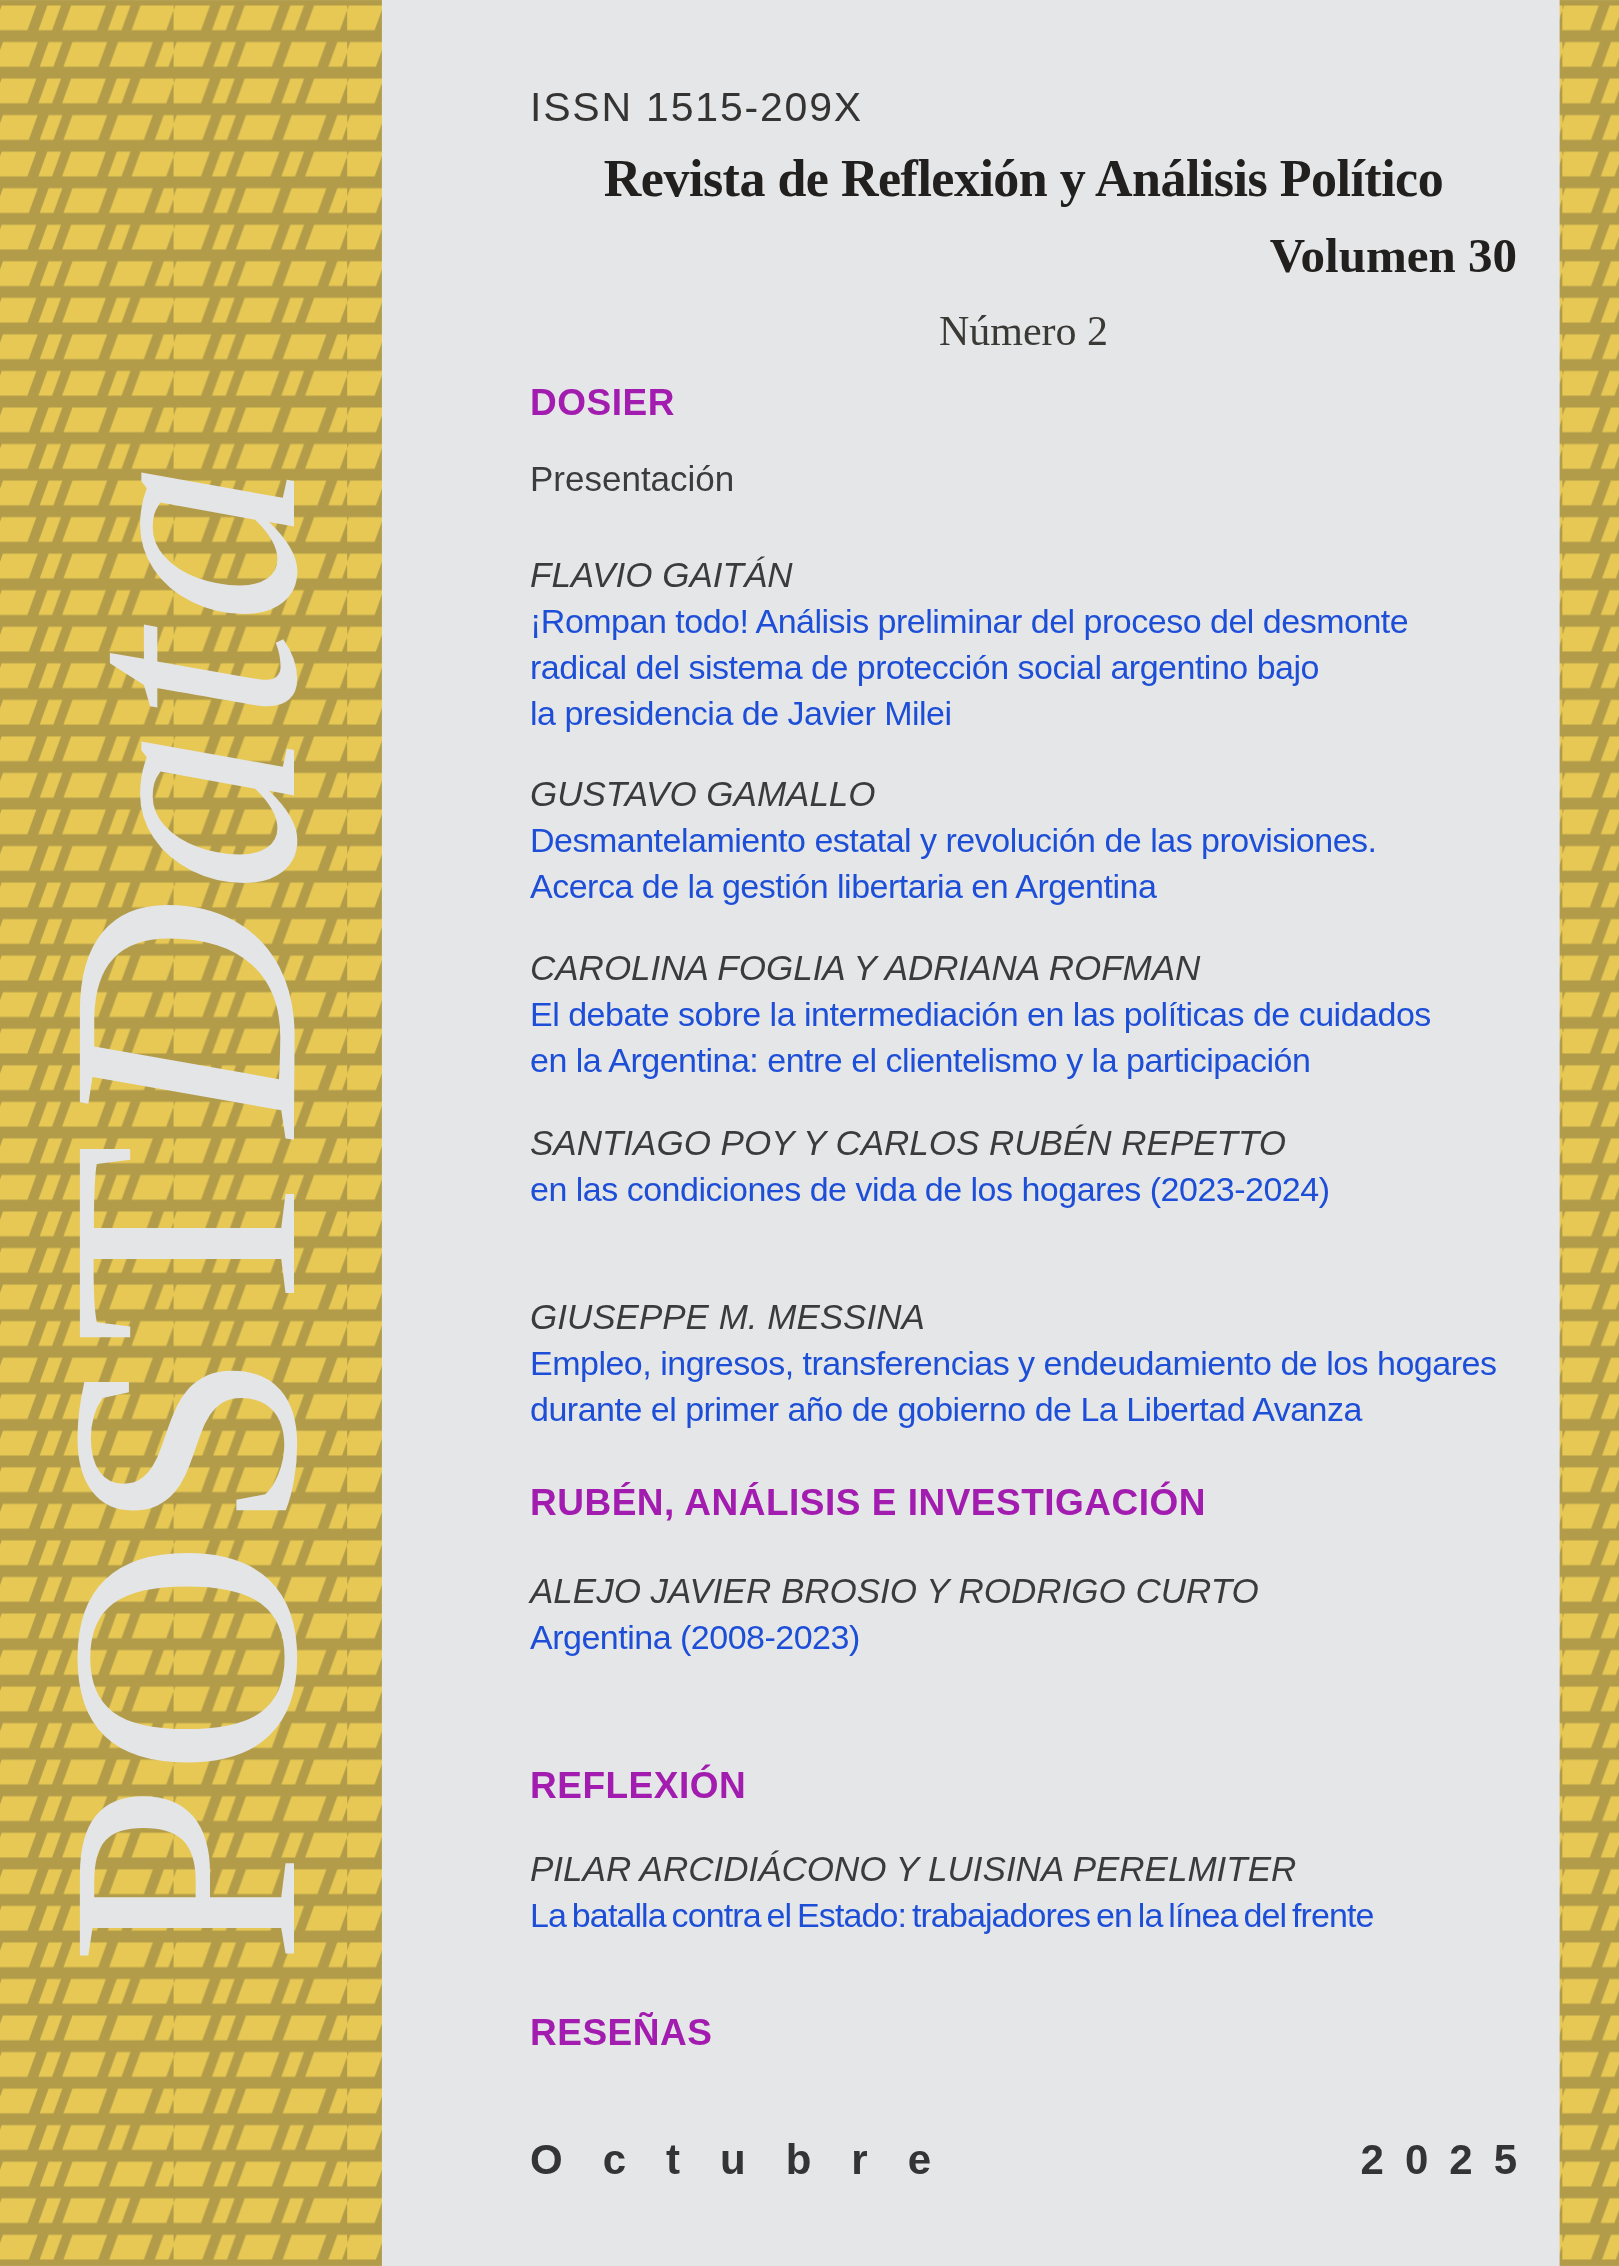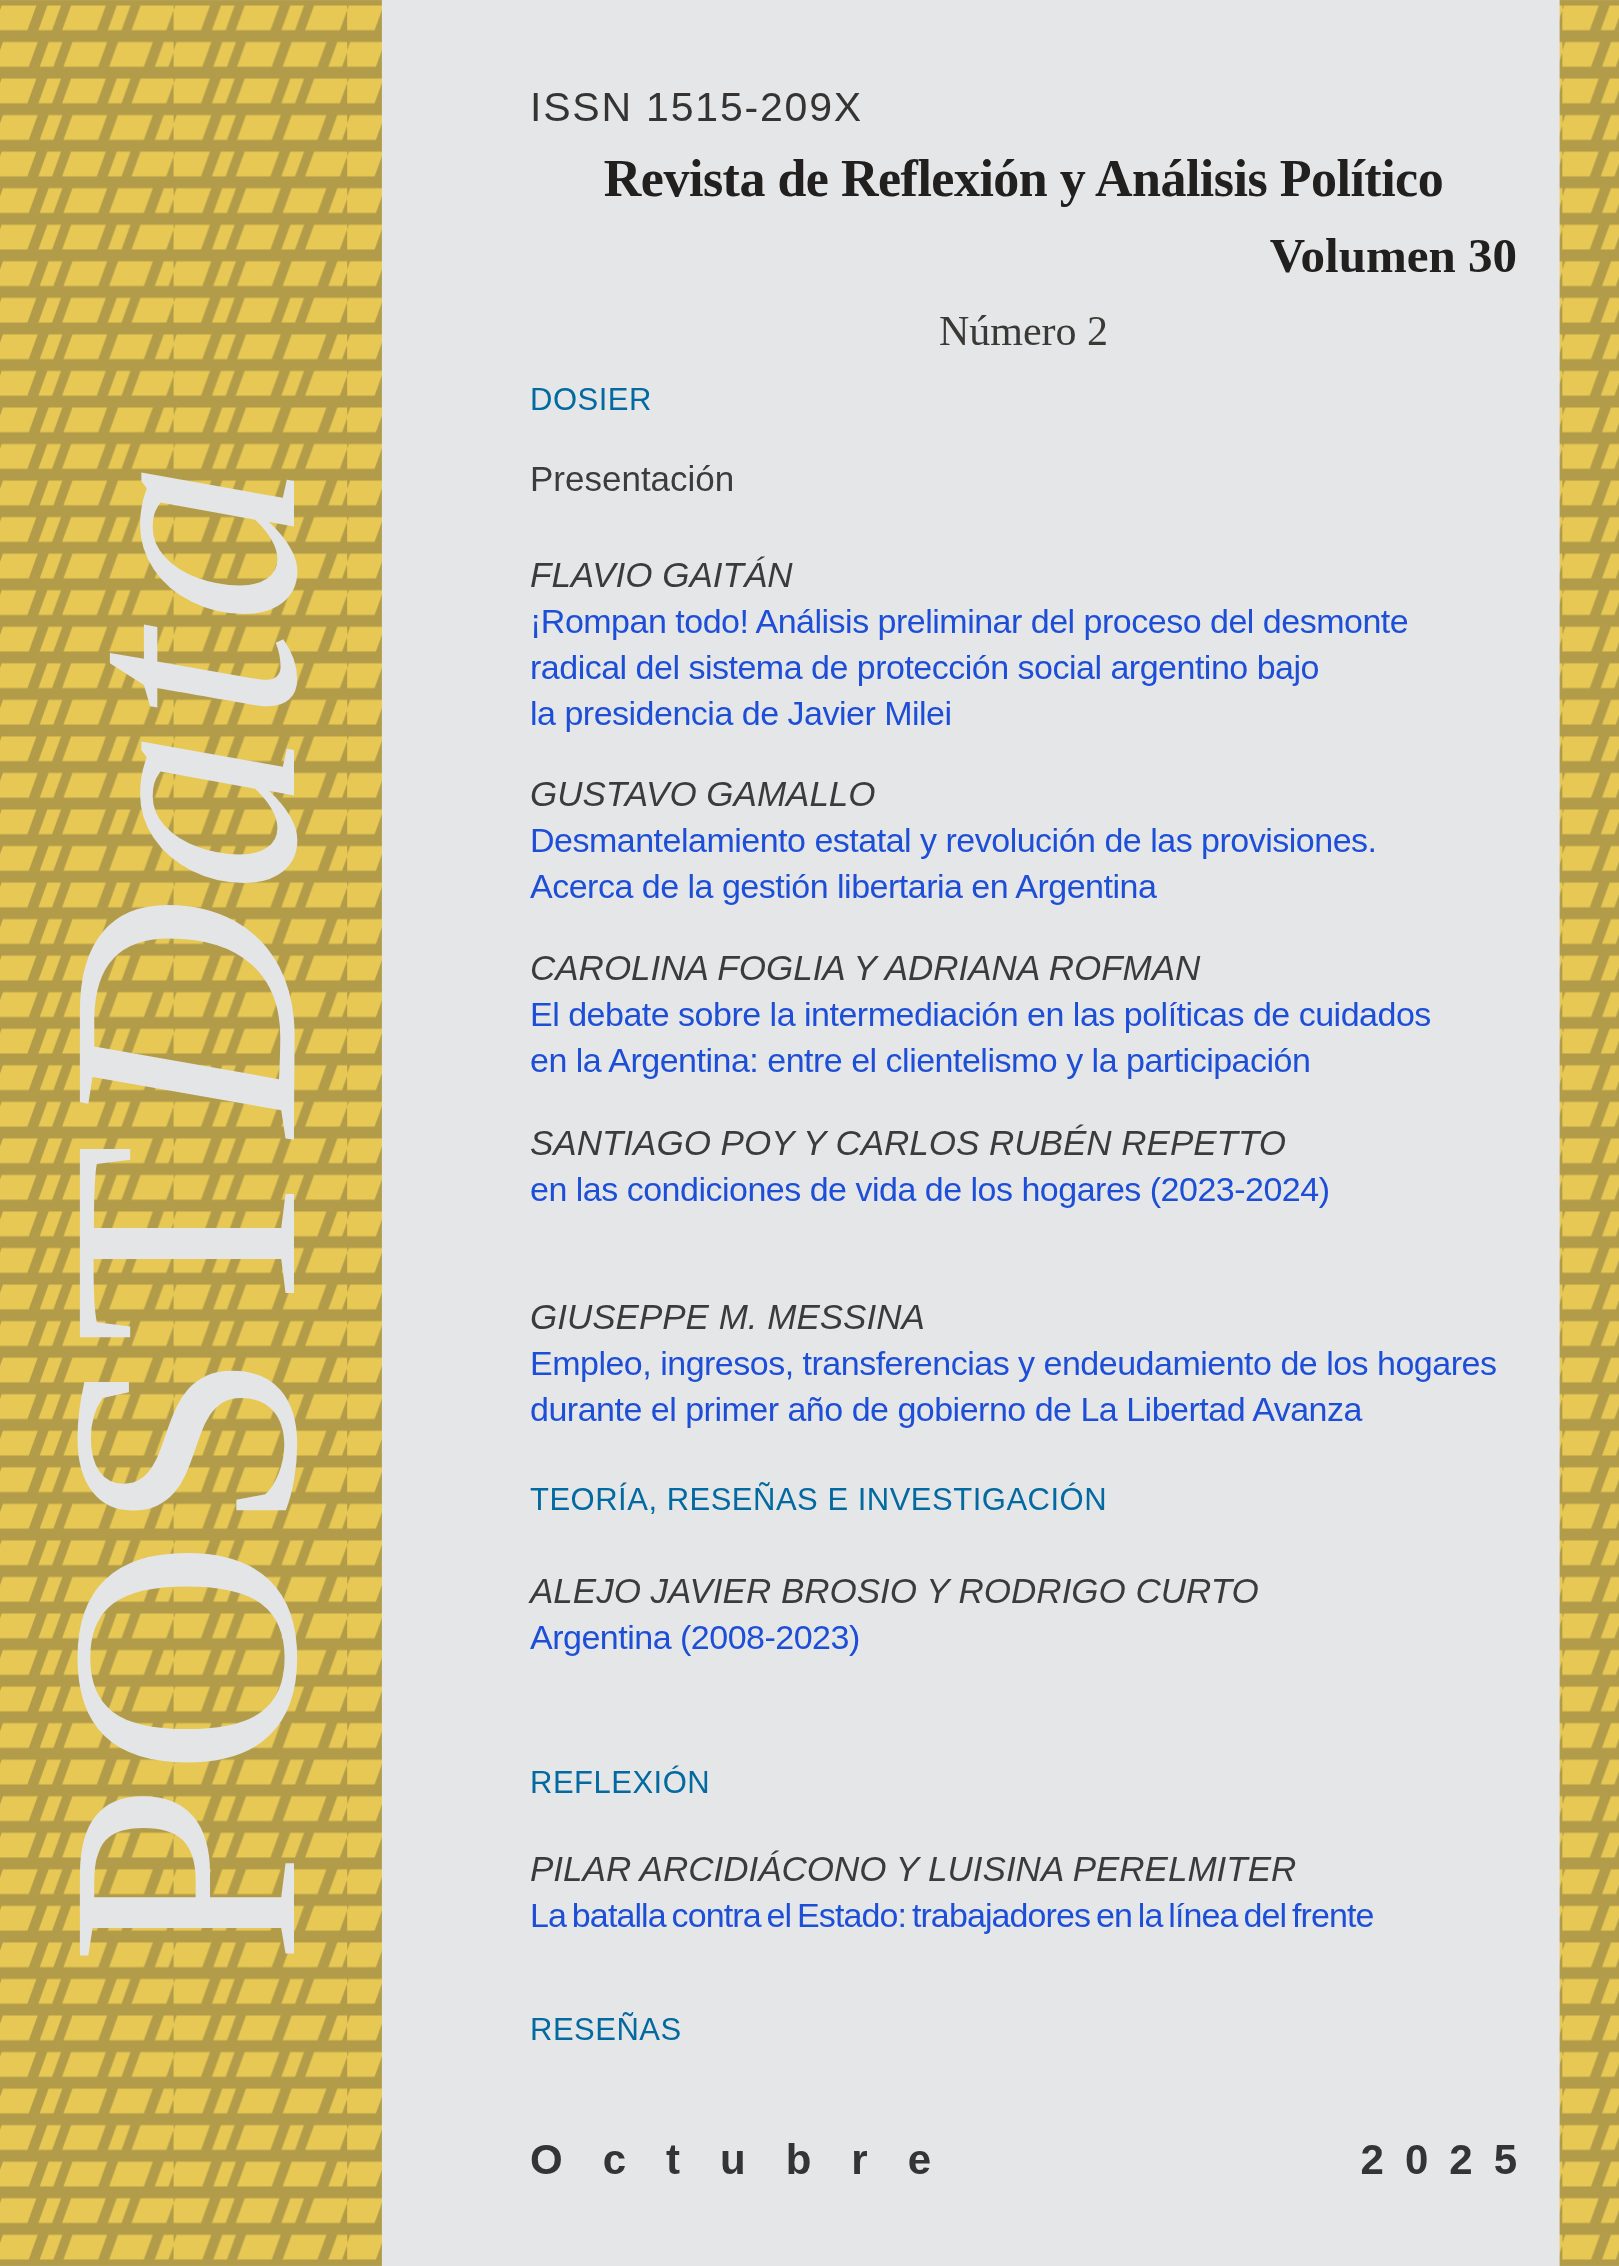--- a/index.html
+++ b/index.html
@@ -67,23 +67,24 @@
     text-align: right;
     color: #21201e;
   }
   .number {
     font-family: "Liberation Serif", serif;
     font-size: 42px;
     text-align: center;
     color: #3a3936;
   }
   .sec {
-    font-size: 31px;
+    font-size: 37px;
     letter-spacing: 0.5px;
-    color: #0369a1;
+    color: #a21caf;
+    font-weight: bold;
   }
   .standalone {
     font-size: 35px;
     color: #3c3b3d;
   }
   .entry {
     line-height: 46px;
   }
   .author {
     font-size: 35px;
@@ -179,21 +180,21 @@
   <div class="author">SANTIAGO POY Y CARLOS RUBÉN REPETTO</div>
   <div class="line">en las condiciones de vida de los hogares (2023-2024)</div>
 </div>
 
 <div class="blk entry" style="top:1294px">
   <div class="author">GIUSEPPE M. MESSINA</div>
   <div class="line">Empleo, ingresos, transferencias y endeudamiento de los hogares</div>
   <div class="line">durante el primer año de gobierno de La Libertad Avanza</div>
 </div>
 
-<div class="blk sec" style="top:1482px">TEORÍA, RESEÑAS E INVESTIGACIÓN</div>
+<div class="blk sec" style="top:1482px">RUBÉN, ANÁLISIS E INVESTIGACIÓN</div>
 
 <div class="blk entry" style="top:1568px">
   <div class="author">ALEJO JAVIER BROSIO Y RODRIGO CURTO</div>
   <div class="line">Argentina (2008-2023)</div>
 </div>
 
 <div class="blk sec" style="top:1765px">REFLEXIÓN</div>
 
 <div class="blk entry" style="top:1846px">
   <div class="author">PILAR ARCIDIÁCONO Y LUISINA PERELMITER</div>

